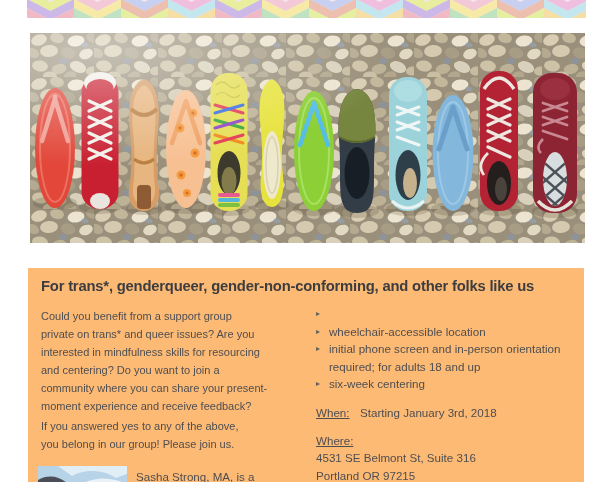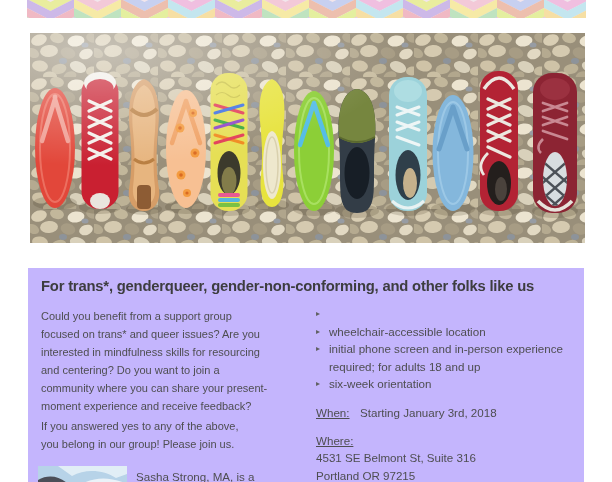--- a/index.html
+++ b/index.html
@@ -6,21 +6,21 @@
   body{
     width:612px;height:482px;position:relative;overflow:hidden;
     background:#ffffff;
     font-family:"Liberation Sans","DejaVu Sans",sans-serif;
     -webkit-font-smoothing:antialiased;
   }
   .banner{position:absolute;left:27px;top:0;width:559px;height:18px;}
   .photo{position:absolute;left:30px;top:33px;width:555px;height:210px;}
   .panel{
     position:absolute;left:28px;top:268px;width:556px;height:214px;
-    background:#c4b5fd;color:#4e4e51;
+    background:#fdba74;color:#4e4e51;
   }
   .heading{
     position:absolute;left:13px;top:10px;
     font-size:14.8px;font-weight:700;color:#3d3d3f;letter-spacing:-0.2px;
     white-space:nowrap;
   }
   .col-left{
     position:absolute;left:13px;top:39px;width:285px;
     font-size:11px;line-height:18px;
   }
@@ -243,21 +243,21 @@
 </svg>
 </div>
 
 <div class="panel">
 
   <div class="heading">For trans*, genderqueer, gender-non-conforming, and other folks like us</div>
 
   <div class="col-left">
     <div>
       <div class="line">Could you benefit from a support group</div>
-      <div class="line">focused on trans* and queer issues? Are you</div>
+      <div class="line">private on trans* and queer issues? Are you</div>
       <div class="line">interested in mindfulness skills for resourcing</div>
       <div class="line">and centering? Do you want to join a</div>
       <div class="line">community where you can share your present-</div>
       <div class="line">moment experience and receive feedback?</div>
     </div>
     <div class="invite">
       <div class="line">If you answered yes to any of the above,</div>
       <div class="line">you belong in our group! Please join us.</div>
     </div>
   </div>
@@ -269,28 +269,28 @@
       </div>
       <div class="bullet-row">
         <span class="bullet-marker">▸</span>
         <span class="bullet-text">
           <span class="line">wheelchair-accessible location</span>
         </span>
       </div>
       <div class="bullet-row">
         <span class="bullet-marker">▸</span>
         <span class="bullet-text">
-          <div class="line">initial phone screen and in-person experience</div>
+          <div class="line">initial phone screen and in-person orientation</div>
           <div class="line">required; for adults 18 and up</div>
         </span>
       </div>
       <div class="bullet-row">
         <span class="bullet-marker">▸</span>
         <span class="bullet-text">
-          <span class="line">six-week orientation</span>
+          <span class="line">six-week centering</span>
         </span>
       </div>
     </div>
 
     <div class="detail-row when">
       <span class="detail-label">When:</span>
       <span class="detail-value">
         <span class="line">Starting January 3rd, 2018</span>
       </span>
     </div>

